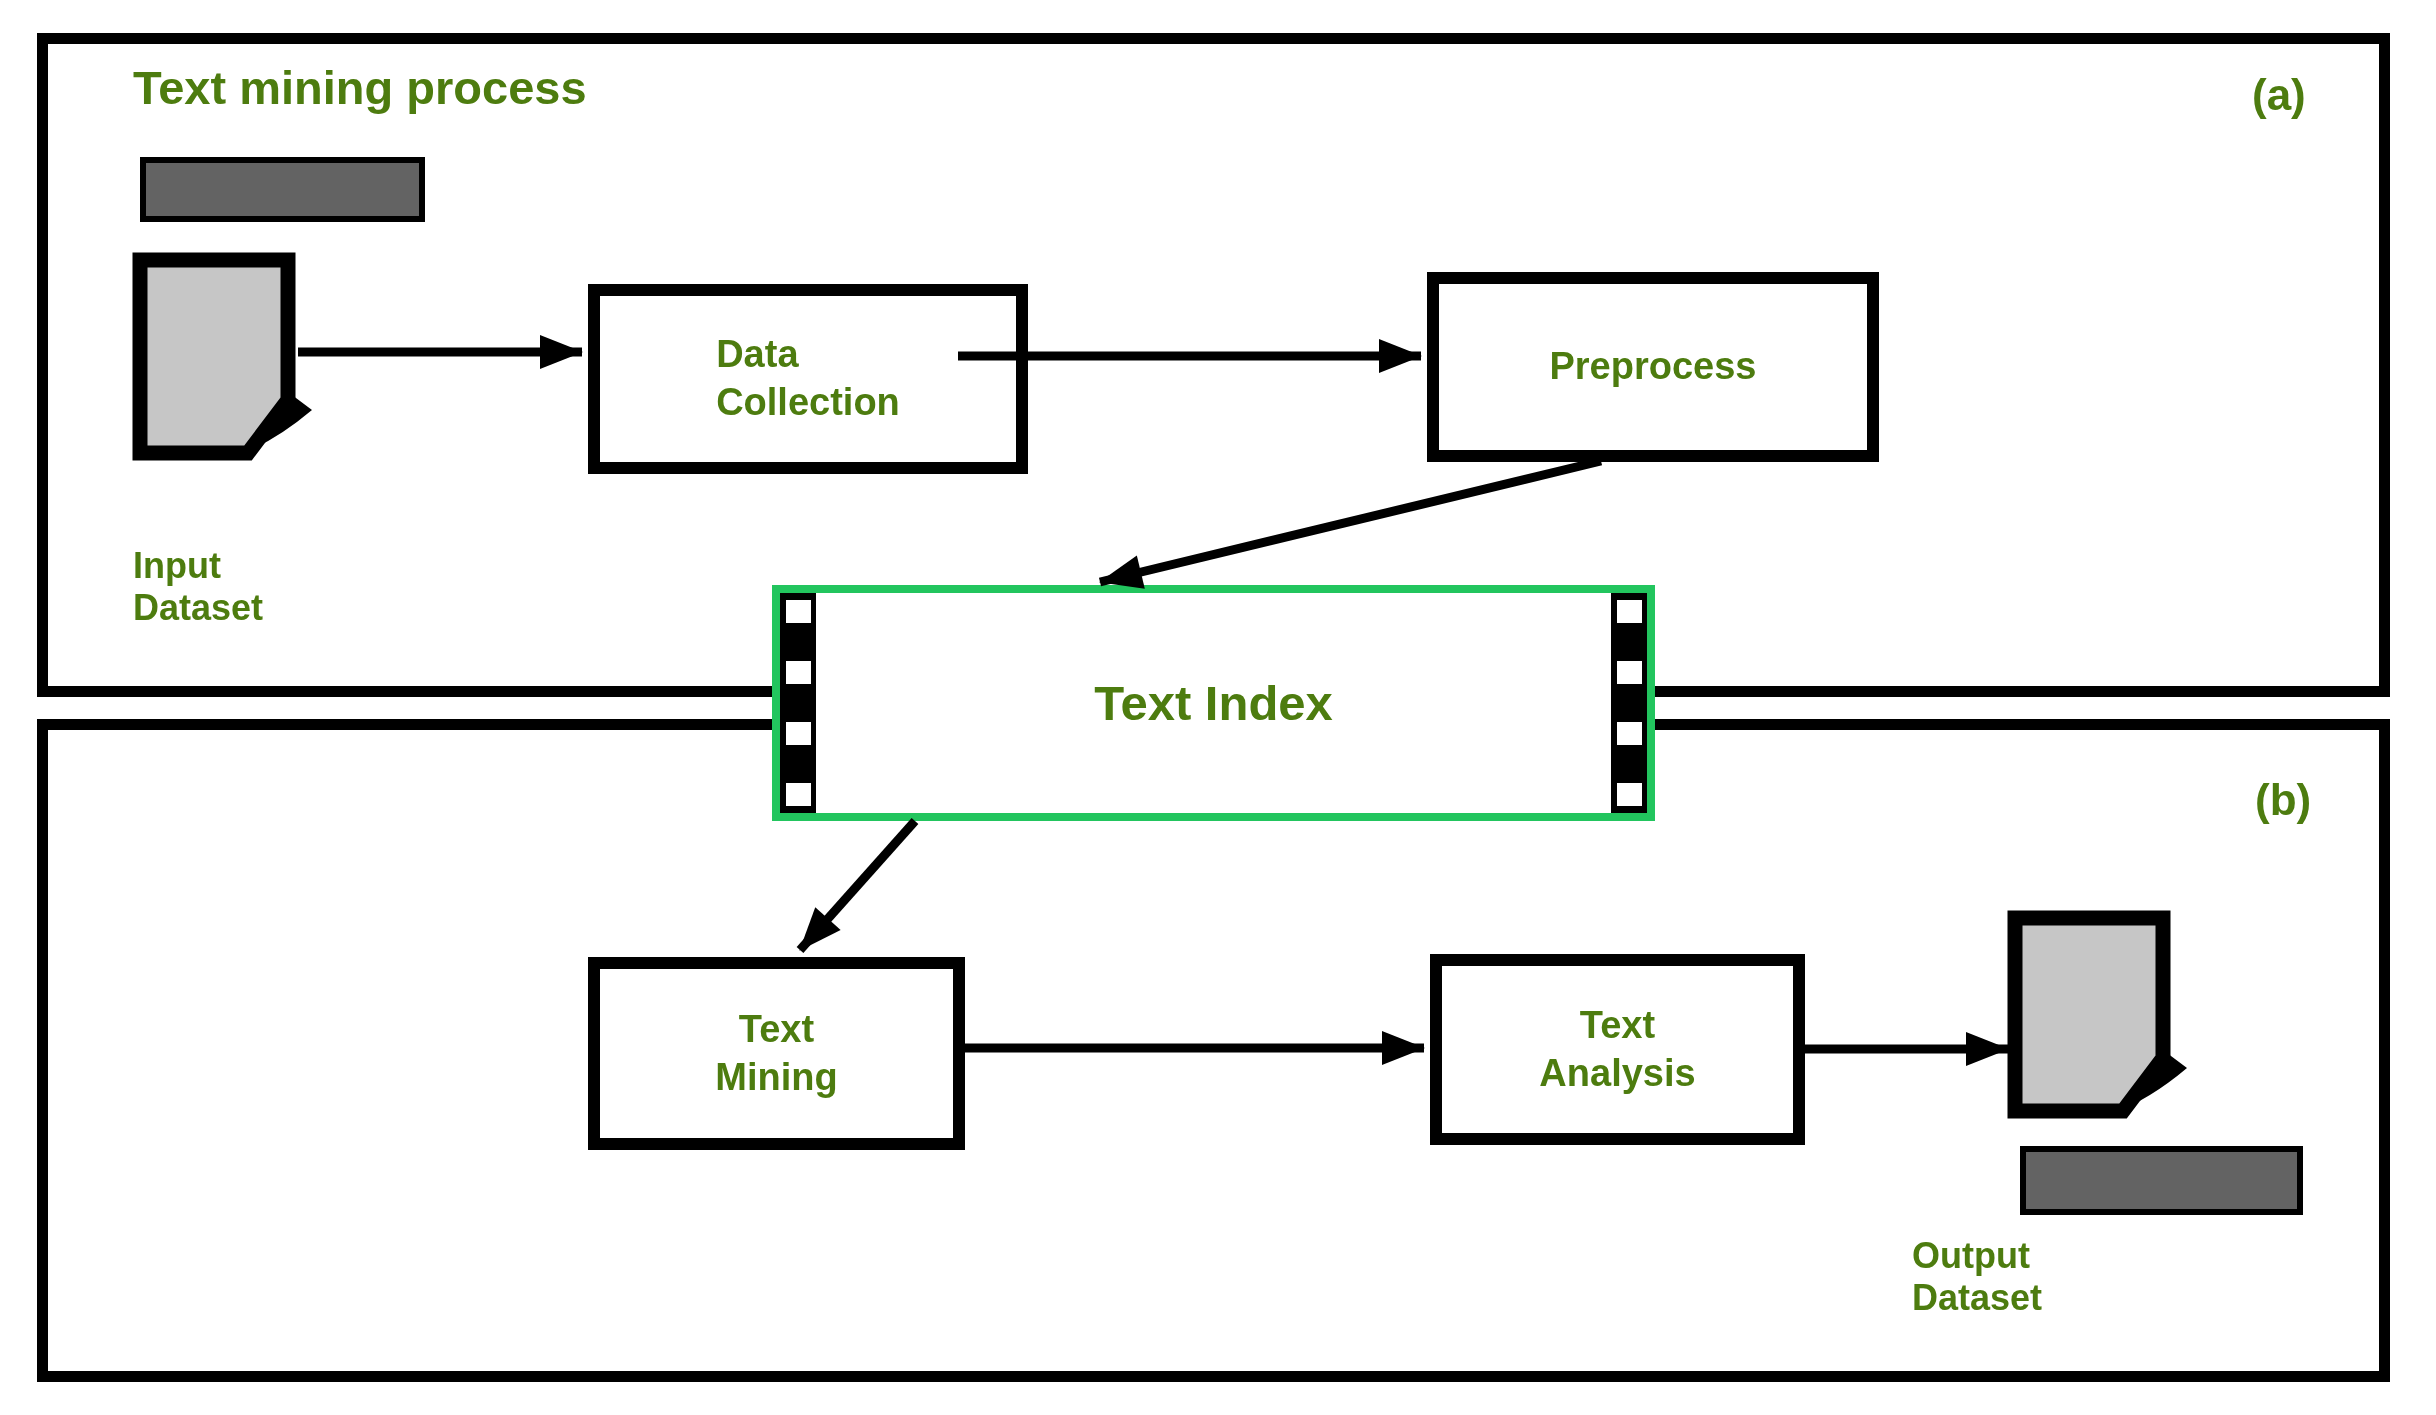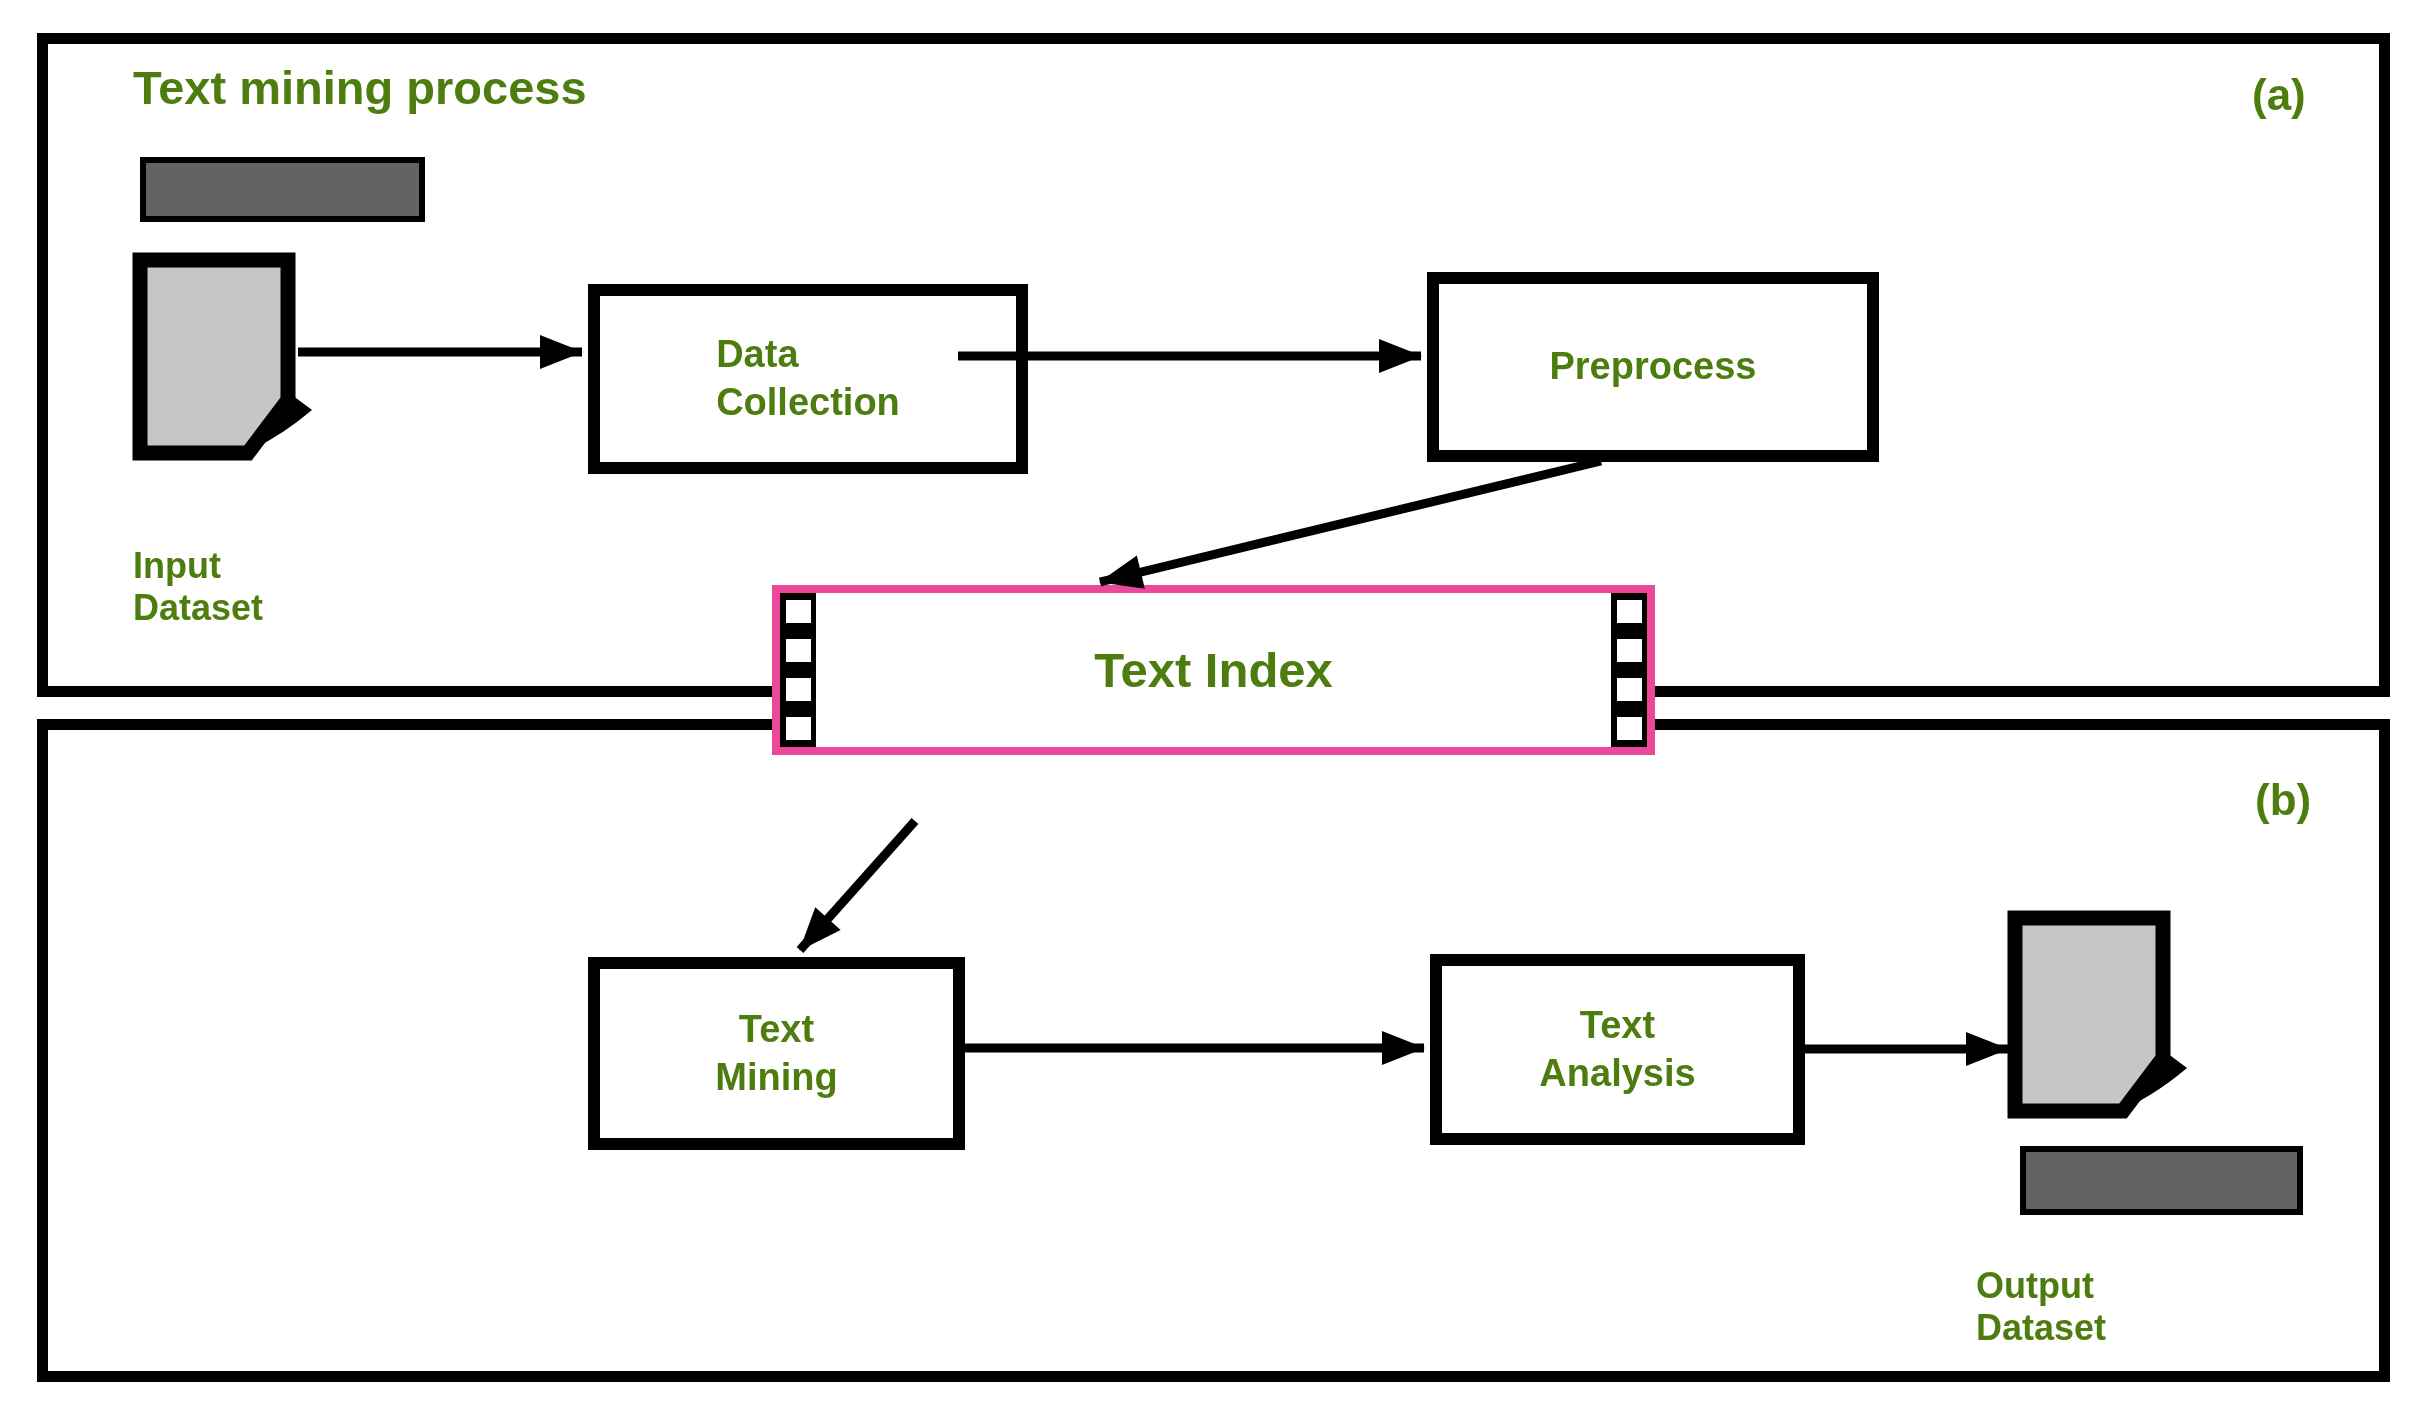--- a/index.html
+++ b/index.html
@@ -40,40 +40,40 @@
 
   .doc-icon { position: absolute; z-index: 2; }
   .doc-icon.input { left: 128px; top: 248px; }
   .doc-icon.output { left: 2003px; top: 906px; }
 
   .dataset-label {
     position: absolute; font-size: 36px; font-weight: bold;
     line-height: 1.17; white-space: pre-line; z-index: 2;
   }
   .dataset-label.input { left: 133px; top: 545px; }
-  .dataset-label.output { left: 1976px; top: 1235px; margin-top: 30px; }
+  .dataset-label.output { left: 1912px; top: 1235px; }
 
   .node-box {
     position: absolute; background: #fff; border: 12px solid #000;
     display: flex; align-items: center; justify-content: center;
     z-index: 3;
   }
   .node-box .node-label {
     font-size: 38px; font-weight: bold; line-height: 1.26;
     text-align: center; white-space: pre-line;
   }
   .node-box .node-label.left-align { text-align: left; }
   .box-data-collection { left: 588px; top: 284px; width: 440px; height: 190px; }
   .box-preprocess     { left: 1427px; top: 272px; width: 452px; height: 190px; }
   .box-text-mining    { left: 588px; top: 957px; width: 377px; height: 193px; }
   .box-text-analysis  { left: 1430px; top: 954px; width: 375px; height: 191px; }
 
   .filmstrip {
-    position: absolute; left: 772px; top: 585px; width: 883px; height: 170px;
-    background: #fff; border: 8px solid #ec4899; display: flex; z-index: 4;
+    position: absolute; left: 772px; top: 585px; width: 883px; height: 236px;
+    background: #fff; border: 8px solid #22c55e; display: flex; z-index: 4;
   }
   .sprockets {
     width: 36px; background: #000; display: flex; flex-direction: column;
     justify-content: space-between; padding: 7px 0; flex: 0 0 auto;
   }
   .sprocket-hole { width: 25px; height: 23px; background: #fff; margin: 0 auto; }
   .filmstrip-center {
     flex: 1; display: flex; align-items: center; justify-content: center;
     background: #fff;
   }

